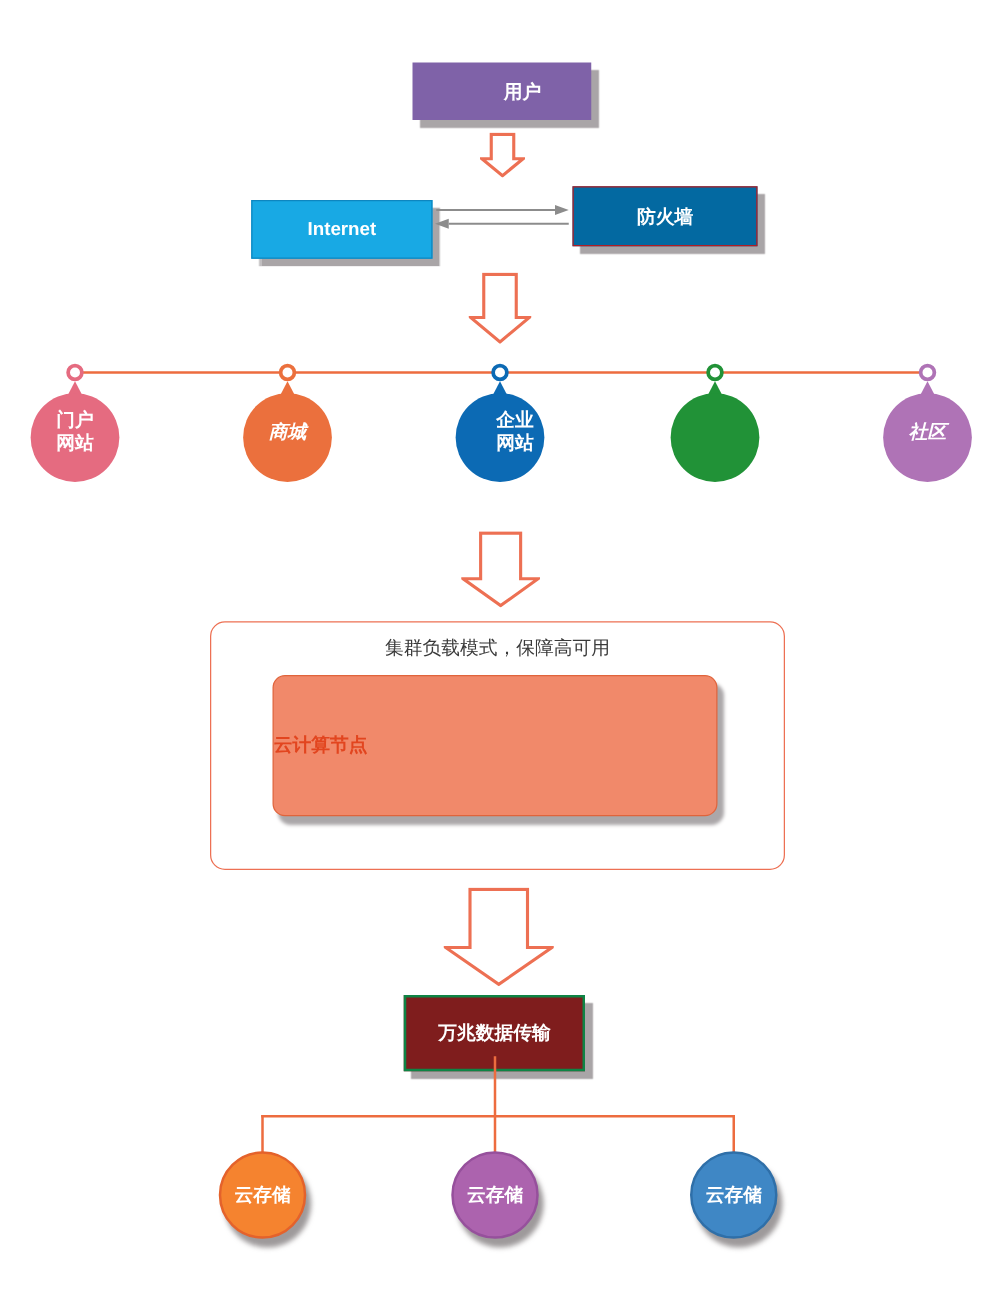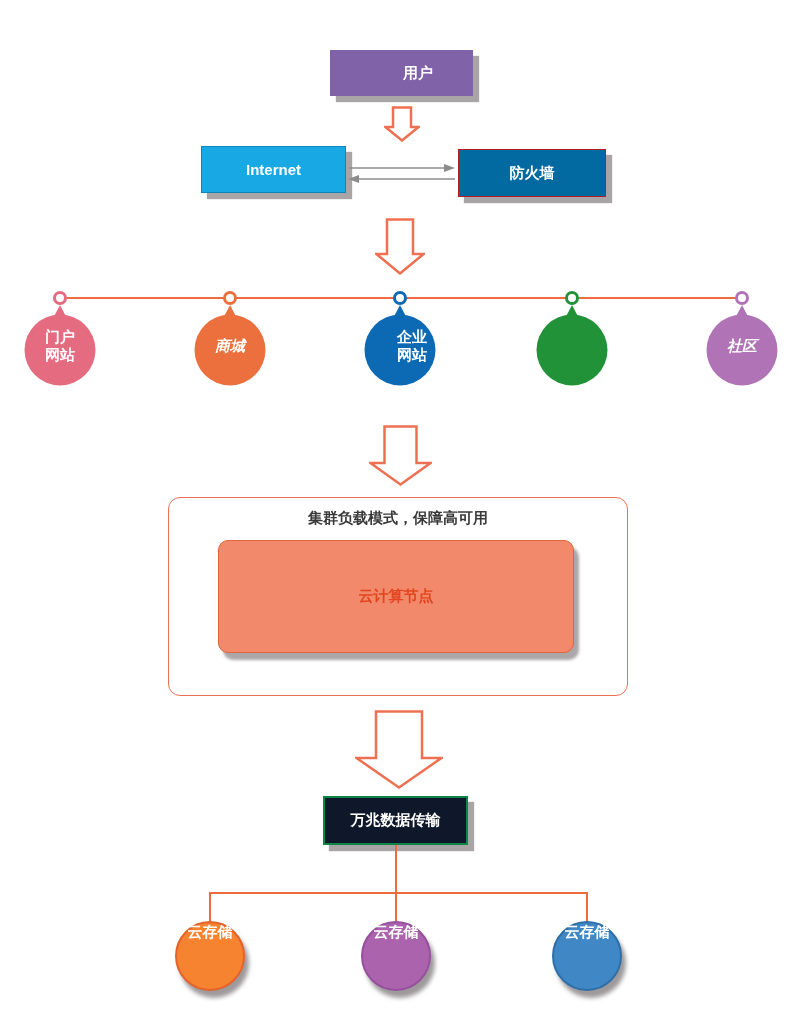--- a/index.html
+++ b/index.html
@@ -32,52 +32,52 @@
     text-align:center;color:#fff;font-weight:bold;font-size:15px;line-height:1.2;
     z-index:4;
   }
   .connector{background:#ED6C3F;}
   .container-frame{
     box-sizing:border-box;
     border:1px solid #ED7053;border-radius:12px;background:#fff;
   }
   .container-title{
     width:100%;text-align:center;margin-top:11px;
-    font-size:15px;font-weight:bold;color:#3a3a3a;
+    font-size:15px;font-weight:normal;color:#3a3a3a;
   }
   .compute-box{
-    display:flex;align-items:center;justify-content:center;
+    display:flex;align-items:center;justify-content:flex-start;
     box-sizing:border-box;border-radius:10px;
     border:1px solid #e0643c;
     box-shadow:5px 7px 3px #aba7a9;
     font-size:15px;font-weight:bold;
   }
   .storage-circle{
     box-sizing:border-box;
     width:70px;height:70px;border-radius:50%;
-    display:flex;align-items:flex-start;justify-content:center;
+    display:flex;align-items:center;justify-content:center;
     color:#fff;font-weight:bold;font-size:15px;
     box-shadow:4px 7px 4px rgba(125,120,122,.75);
     z-index:4;
   }
 </style>
 </head>
 <body>
 
 <div class="canvas" style="background: rgb(255, 255, 255);">
 
   <div class="node-box abs" style="left: 330px; top: 50px; width: 143px; height: 46px; background: rgb(127, 98, 168); border-color: rgb(110, 79, 150); padding-left: 33px;">
     <span>用户</span>
   </div>
 
   <svg class="abs svg-shape" style="left:384px;top:106px;" width="36" height="36" viewBox="0 0 36 36">
     <polygon points="9,1.5 27,1.5 27,21 34.5,21 18,34.5 1.5,21 9,21" fill="#ffffff" stroke-width="2.5" stroke-linejoin="miter" stroke="#ED7053"></polygon>
   </svg>
 
-  <div class="node-box abs" style="left: 201px; top: 146px; width: 145px; height: 47px; border-width: 1px; border-style: solid; background: rgb(24, 169, 228); border-color: rgb(13, 134, 192);">
+  <div class="node-box abs" style="left: 201px; top: 160px; width: 145px; height: 47px; border-width: 1px; border-style: solid; background: rgb(24, 169, 228); border-color: rgb(13, 134, 192);">
     <span>Internet</span>
   </div>
 
   <div class="node-box abs" style="left: 458px; top: 149px; width: 148px; height: 48px; border-width: 1.5px; border-style: solid; background: #0369a1; border-color: rgb(176, 30, 36);">
     <span>防火墙</span>
   </div>
 
   <svg class="abs svg-shape" style="left:348px;top:162px;" width="108" height="24" viewBox="0 0 108 24">
     <line x1="1" y1="6" x2="96" y2="6" stroke-width="1.5" stroke="#8C8C8C"></line>
     <polygon points="96,2 107,6 96,10" fill="#8C8C8C"></polygon>
@@ -147,21 +147,21 @@
   </div>
 
   <div class="abs compute-box" style="left: 218px; top: 540px; width: 356px; height: 113px; background: rgb(241, 137, 106); color: rgb(226, 69, 31);">
     <span>云计算节点</span>
   </div>
 
   <svg class="abs svg-shape" style="left:355px;top:710px;" width="88" height="79" viewBox="0 0 88 79">
     <polygon points="21,1.5 67,1.5 67,48 86.5,48 44,77.5 1.5,48 21,48" fill="#ffffff" stroke-width="2.5" stroke-linejoin="miter" stroke="#ED7053"></polygon>
   </svg>
 
-  <div class="node-box abs" style="left: 323px; top: 796px; width: 145px; height: 49px; border-width: 2px; border-style: solid; background: #0f172a; border-color: rgb(14, 132, 69);">
+  <div class="node-box abs" style="left: 323px; top: 796px; width: 145px; height: 61px; border-width: 2px; border-style: solid; background: #7f1d1d; border-color: rgb(14, 132, 69);">
     <span>万兆数据传输</span>
   </div>
 
   <div class="abs connector" style="left: 395px; top: 845px; width: 2px; height: 48px; background: rgb(237, 108, 63);"></div>
   <div class="abs connector" style="left: 209px; top: 892px; width: 379px; height: 2px; background: rgb(237, 108, 63);"></div>
   <div class="abs connector" style="left: 209px; top: 892px; width: 2px; height: 31px; background: rgb(237, 108, 63);"></div>
   <div class="abs connector" style="left: 395px; top: 892px; width: 2px; height: 31px; background: rgb(237, 108, 63);"></div>
   <div class="abs connector" style="left: 586px; top: 892px; width: 2px; height: 31px; background: rgb(237, 108, 63);"></div>
 
   <div class="abs storage-circle" style="left: 175px; top: 921px; border-width: 2px; border-style: solid; background: rgb(245, 131, 47); border-color: rgb(228, 98, 43);">

